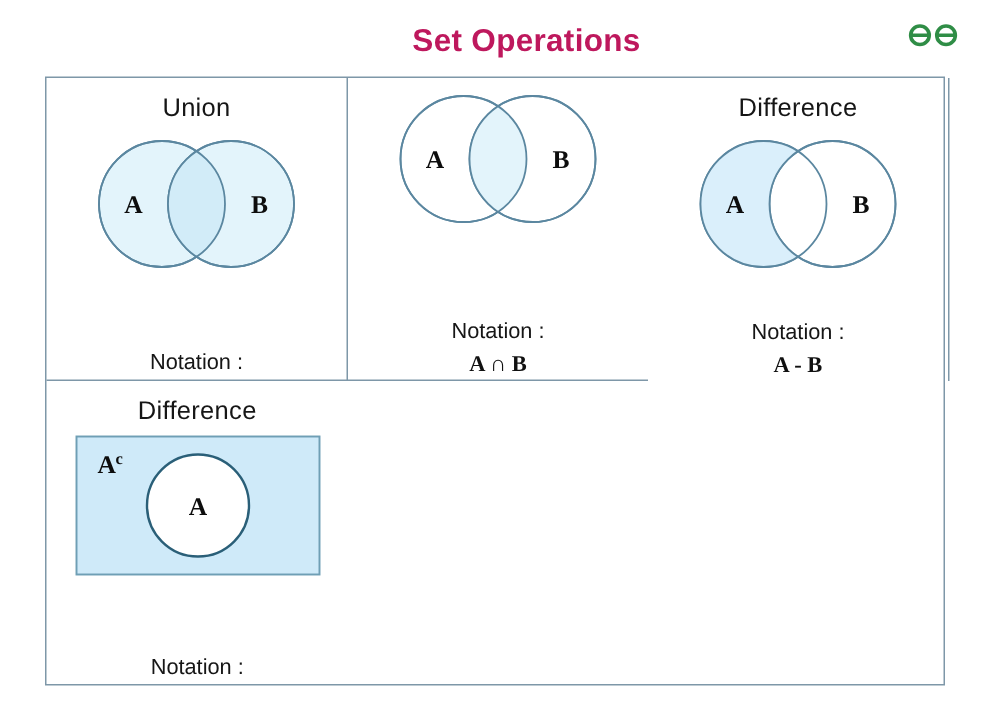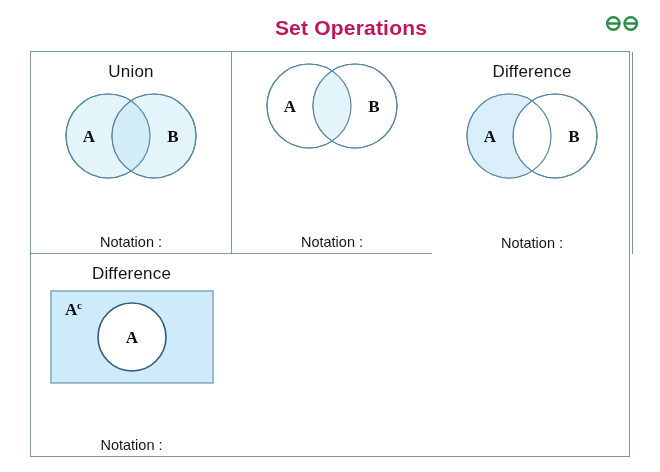--- a/index.html
+++ b/index.html
@@ -169,20 +169,21 @@
           <circle cx="123" cy="52" r="42" fill="#e3f4fb"></circle>
         </g>
         <circle cx="77" cy="52" r="42" fill="none" stroke="#5b87a0" stroke-width="1.2"></circle>
         <circle cx="123" cy="52" r="42" fill="none" stroke="#5b87a0" stroke-width="1.2"></circle>
         <text class="set-label" x="58" y="58" text-anchor="middle">A</text>
         <text class="set-label" x="142" y="58" text-anchor="middle">B</text>
       </svg>
     </div>
     <div class="notation-block">
       <div class="notation-label">Notation :</div>
+      <div class="notation-value">A ∩ B</div>
     </div>
   </div>
 
   <div class="panel col-left">
     <div class="panel-title">Difference</div>
     <div class="diagram">
       <svg width="200" height="104" viewBox="0 0 200 104" aria-hidden="true">
         <defs>
           <mask id="maskAminusB">
             <rect x="0" y="0" width="200" height="104" fill="black"></rect>
@@ -195,20 +196,21 @@
 
         <rect x="0" y="0" width="200" height="104" fill="#daeffb" mask="url(#maskAminusB)"></rect>
         <circle cx="77" cy="52" r="42" fill="none" stroke="#5b87a0" stroke-width="1.2"></circle>
         <circle cx="123" cy="52" r="42" fill="none" stroke="#5b87a0" stroke-width="1.2"></circle>
         <text class="set-label" x="58" y="58" text-anchor="middle">A</text>
         <text class="set-label" x="142" y="58" text-anchor="middle">B</text>
       </svg>
     </div>
     <div class="notation-block">
       <div class="notation-label">Notation :</div>
+      <div class="notation-value">A - B</div>
     </div>
   </div>
 
   <div class="panel">
     <div class="panel-title">Difference</div>
     <div class="diagram">
       <svg width="200" height="104" viewBox="0 0 200 104" aria-hidden="true">
         <rect x="19" y="5" width="162" height="92" fill="#cfeaf9" stroke="#6f9fb5" stroke-width="1.3"></rect>
         <circle cx="100" cy="51" r="34" fill="#ffffff" stroke="#2a5f78" stroke-width="1.6"></circle>
         <text class="set-label" x="33" y="29">A</text>

